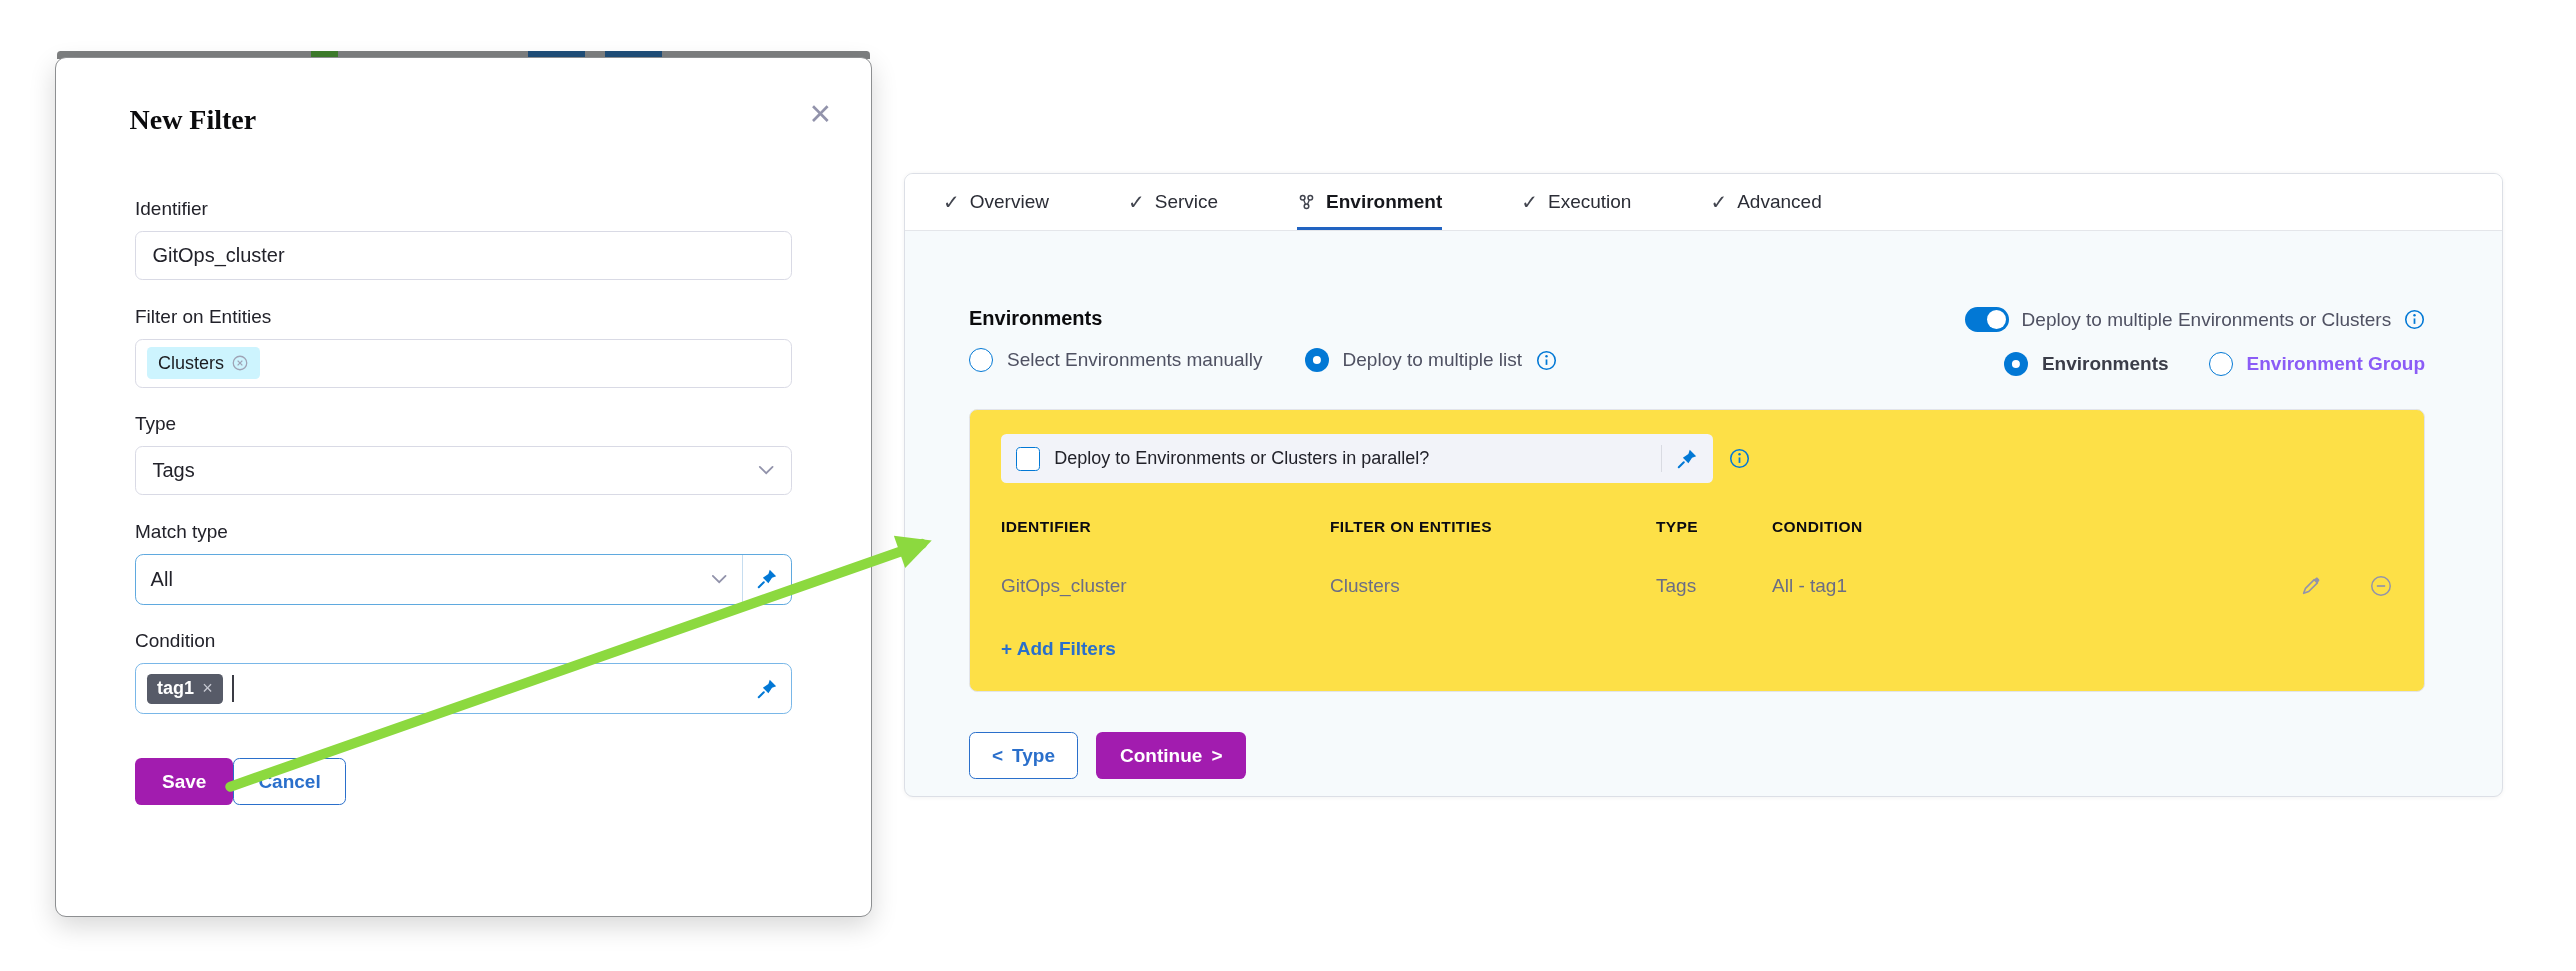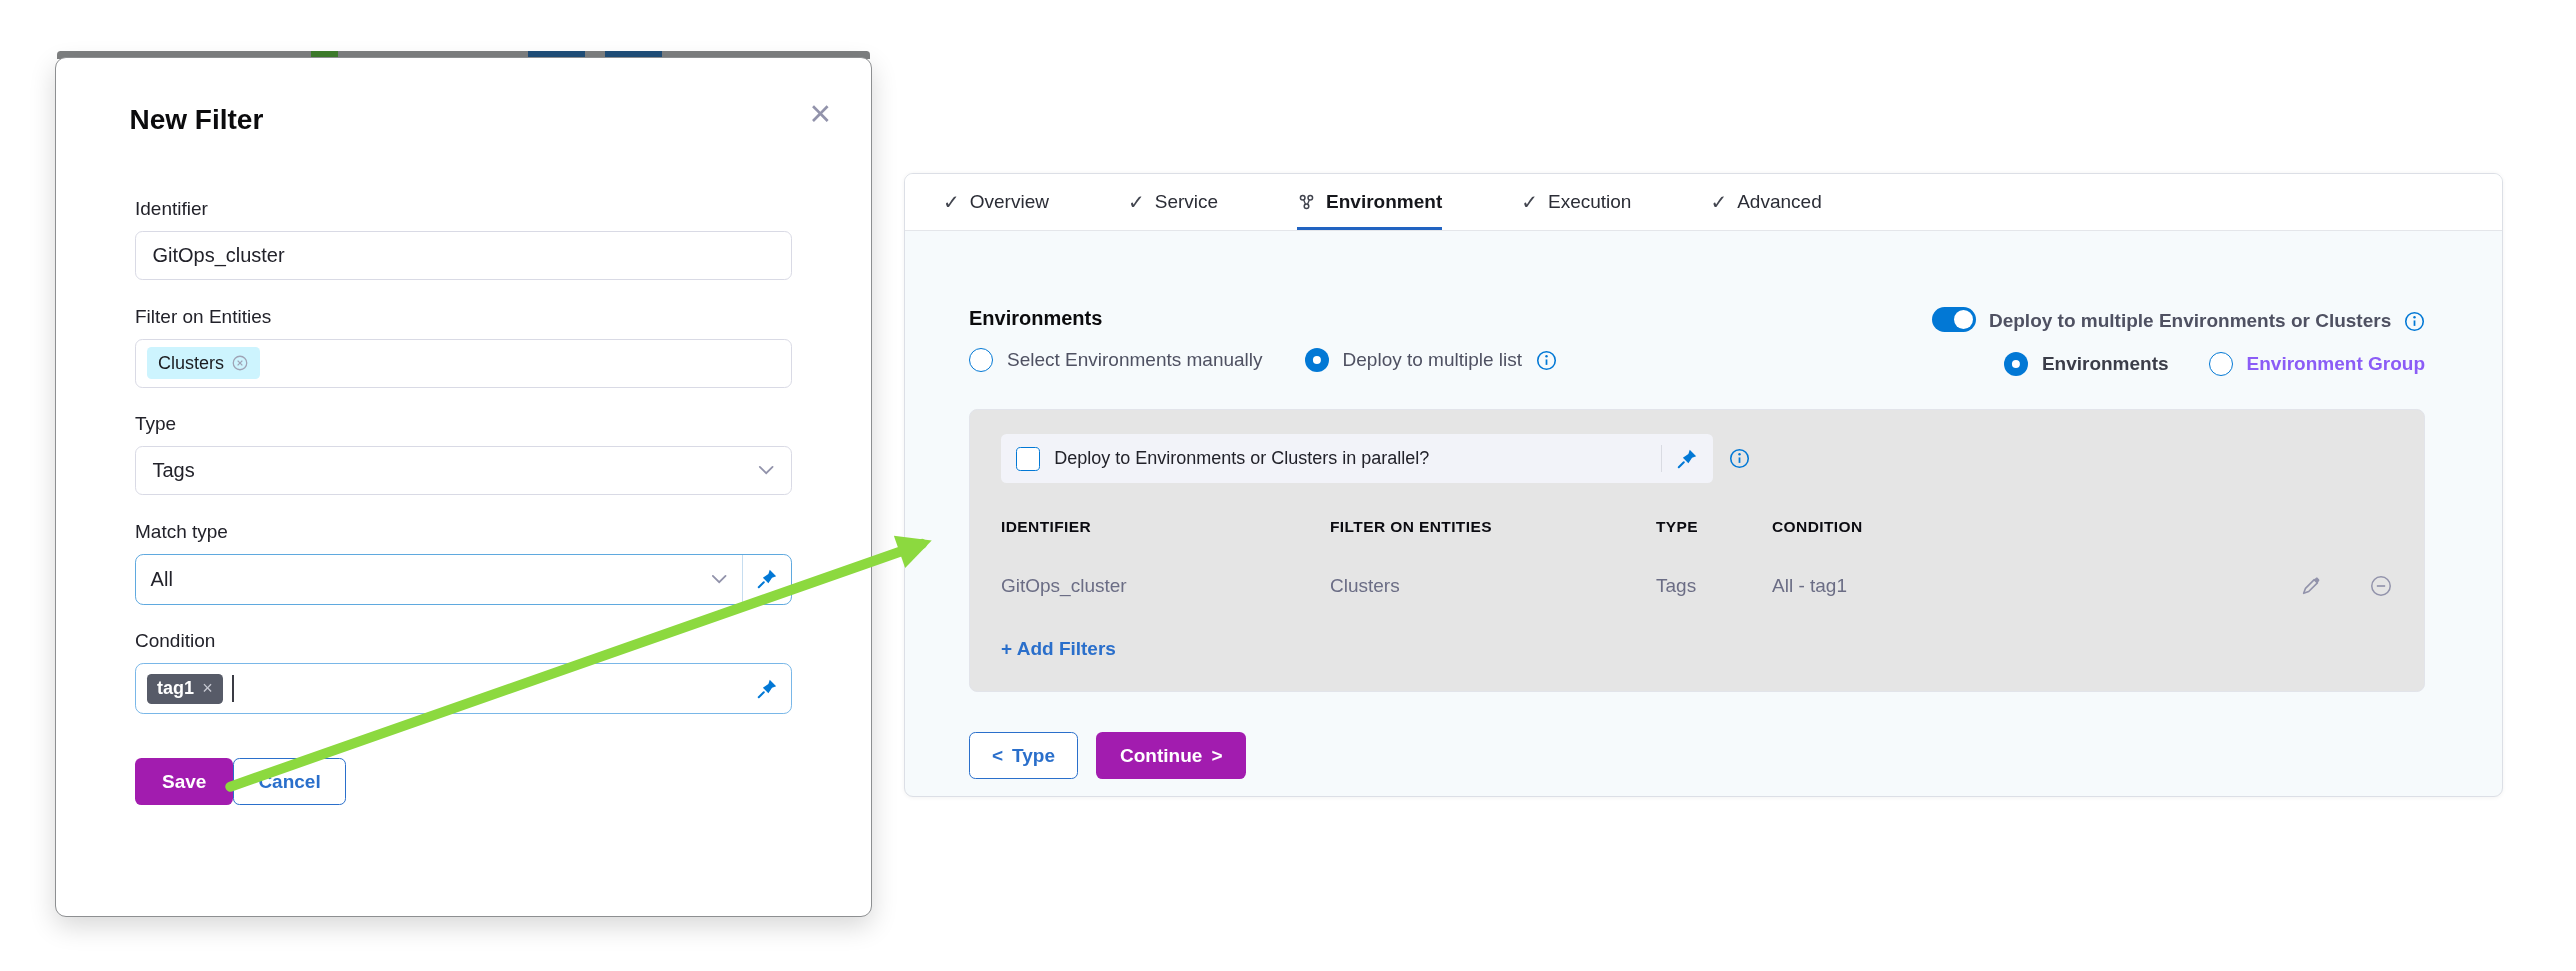--- a/index.html
+++ b/index.html
@@ -10,21 +10,21 @@
   
   .sliver { position:absolute; left:57px; top:51px; width:813px; height:8.2px; background:#7d7f80; border-radius:3.7px 3.7px 0 0; }
   .sliver .frag { position:absolute; top:0; height:8.2px; }
 
   
   .modal { position:absolute; left:55px; top:57px; width:817px; height:860px;
     background:#fff; border:1.8px solid #8d8f91; border-radius:11px; z-index:10;
     box-shadow:0 9px 27px rgba(0,0,0,.16); padding:46px 79px 0 79px; }
   .modal-close { position:absolute; right:40px; top:37px; font-size:37px; line-height:1;
     color:#9293AB; font-weight:300; cursor:pointer; }
-  .modal h1 { font-size:28px; font-weight:700; color:#0B0B0D; margin-left:-5.5px; }
+  .modal h1 { font-size:28px; font-weight:700; color:#0B0B0D; margin-left:-5.5px;font-family:Liberation Serif, serif; }
   .fgroup { margin-top:0; }
   .fgroup .flabel { display:block; font-size:19px; color:#22222A; margin-bottom:11px; }
   .first-group { margin-top:62px; }
   .group-gap { margin-top:25.6px; }
   .fbox { width:100%; height:49px; border:0.9px solid #D9DAE5; border-radius:7.3px; background:#fff;
     display:flex; align-items:center; padding:0 16.4px; font-size:20px; color:#22222A; }
   .fbox.select { justify-content:space-between; }
   .chev { color:#9293AB; }
   .chip-cluster { display:inline-flex; align-items:center; gap:7.3px; background:#CDF4FE; color:#1b1c20;
     font-size:18px; padding:5.5px 11px; border-radius:4.6px; }
@@ -55,26 +55,26 @@
   .content { padding:46px 77px 0 64px; }
   .row-top { display:flex; justify-content:space-between; align-items:flex-start;margin-top:30px; }
   .env-head { font-size:20px; font-weight:700; color:#0B0B0D; }
   .radios { display:flex; gap:42px; margin-top:18px; align-items:center; }
   .radio-item { display:flex; align-items:center; gap:14px; font-size:19px; color:#4F5162; cursor:pointer; }
   .radio { width:24px; height:24px; border-radius:50%; border:1.8px solid #0278D5; background:#fff; flex:0 0 auto; position:relative; }
   .radio.sel { background:#0278D5; border:none; }
   .radio.sel::after { content:""; position:absolute; left:50%; top:50%; width:8.2px; height:8.2px;
     transform:translate(-50%,-50%); background:#fff; border-radius:50%; }
   .right-col { display:flex; flex-direction:column; align-items:flex-end; }
-  .toggle-row { display:flex; align-items:flex-end; gap:12.8px; font-size:19px; color:#4F5162;font-weight:bold; }
+  .toggle-row { display:flex; align-items:center; gap:12.8px; font-size:19px; color:#4F5162; }
   .toggle { width:44px; height:25px; border-radius:12.8px; background:#0278D5; position:relative; cursor:pointer; }
   .toggle::after { content:""; position:absolute; right:2.7px; top:2.7px; width:19px; height:19px; background:#fff; border-radius:50%; }
   .right-radios { margin-top:20px; display:flex; gap:40px; }
 
-  .card { margin-top:33px; background:#e5e5e5; border:0.9px solid #E2E4EA; border-radius:8.2px;
+  .card { margin-top:33px; background:#fde047; border:0.9px solid #E2E4EA; border-radius:8.2px;
     padding:24px 31px 31px 31px; min-height:283px; }
   .parallel-row { display:flex; align-items:center; }
   .parallel-bar { width:712px; height:49px; background:#F2F3F9; border-radius:5.5px;
     display:flex; align-items:center; padding:0 14.6px; gap:14.6px; }
   .checkbox { width:24px; height:24px; border:1.8px solid #0278D5; border-radius:4.6px; background:#fff; flex:0 0 auto; cursor:pointer; }
   .parallel-label { flex:1; font-size:18px; color:#22222A; }
   .vdiv { width:0.9px; height:27px; background:#D9DBE2; }
   .info-after { margin-left:16.4px; }
   .ftable { margin-top:35px; }
   .trow { display:grid; grid-template-columns:329px 326px 116px 1fr 137px; align-items:center; }

